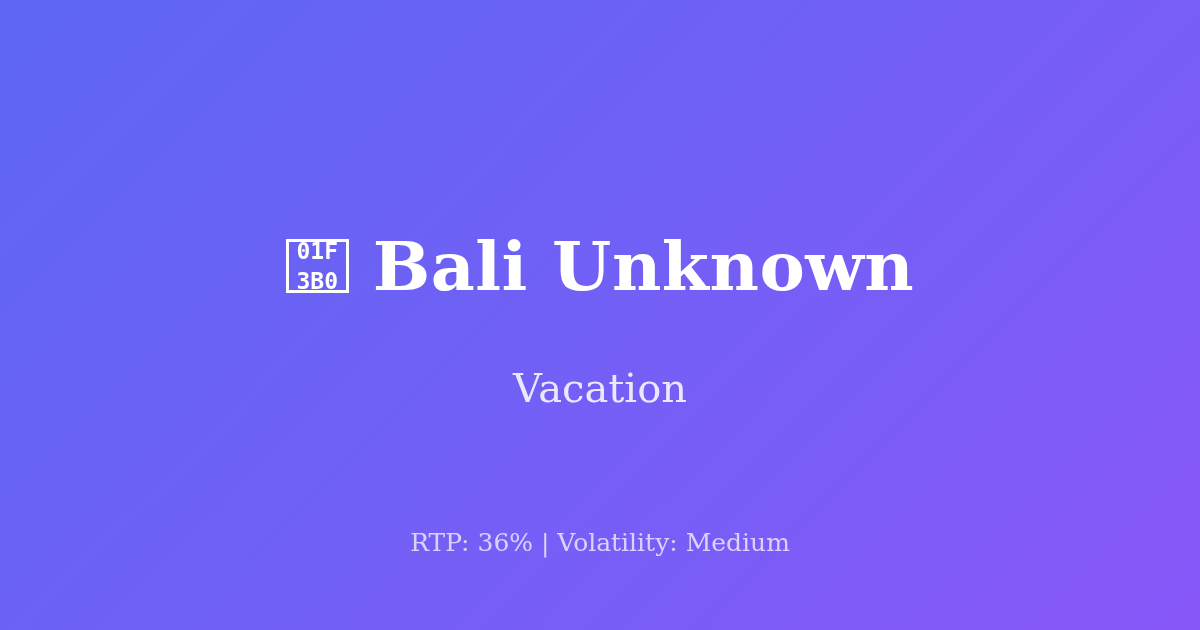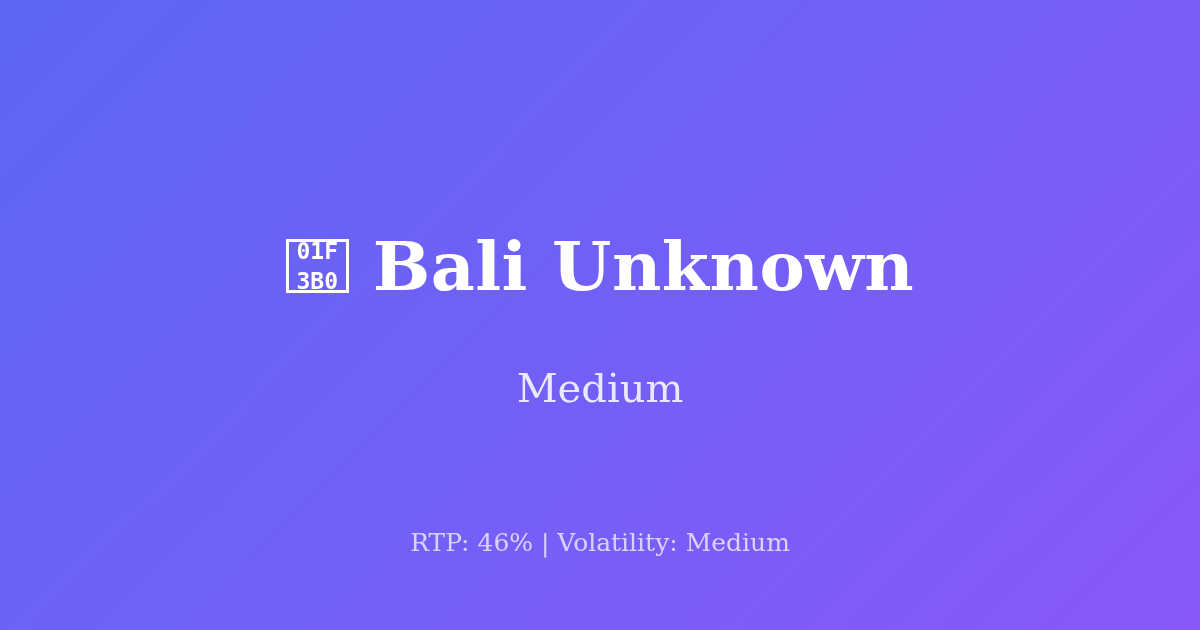--- a/index.html
+++ b/index.html
@@ -105,17 +105,17 @@
 <div class="og-card">
 
   <div class="title-row">
     <span class="tofu-glyph">
       <span class="tofu-line">01F</span>
       <span class="tofu-line">3B0</span>
     </span>
     <span class="game-title">Bali Unknown</span>
   </div>
 
-  <div class="game-provider">Medium</div>
+  <div class="game-provider">Vacation</div>
 
-  <div class="game-stats">RTP: 46% | Volatility: Medium</div>
+  <div class="game-stats">RTP: 36% | Volatility: Medium</div>
 
 </div>
 
 </body></html>

